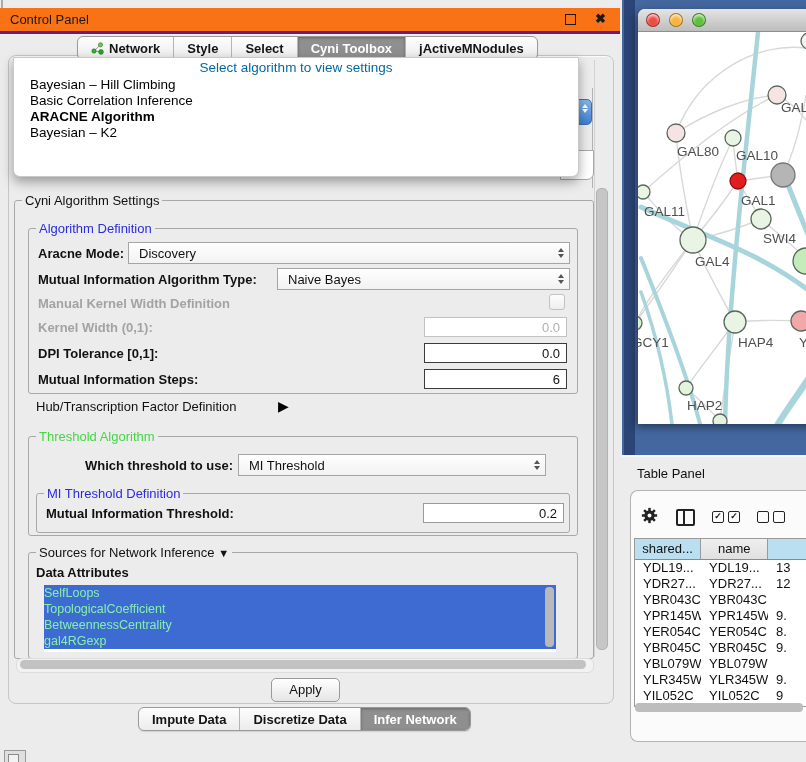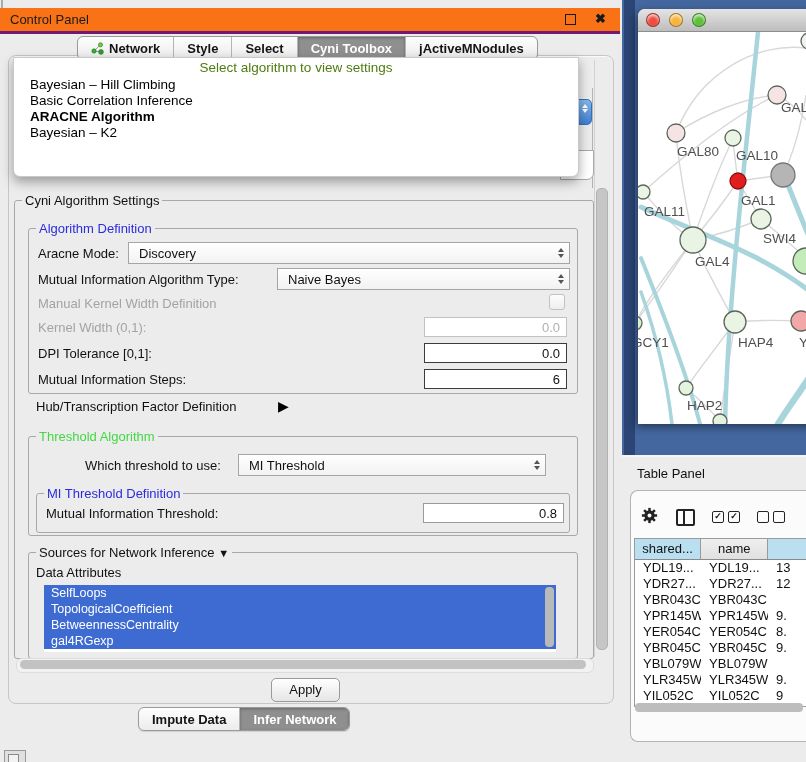--- a/index.html
+++ b/index.html
@@ -34,21 +34,21 @@
   .frag-combo{position:absolute;left:560px;top:150px;width:32px;height:28px;background:#fff;
               border:1px solid #a8a8a8;border-radius:0 0 7px 0}
 
   
   .gbox{position:absolute;border:1px solid #a8a8a8;border-radius:3px}
   .glabel{position:absolute;background:#ececec;padding:0 3px;font-size:13px;white-space:nowrap}
   .glabel.blue{color:#2b2be0}
   .glabel.green{color:#43d843}
 
   .lbl{position:absolute;font-size:13px;white-space:nowrap}
-  .b{font-weight:normal}
+  .b{font-weight:bold}
   .dis{color:#a3a3a3}
 
   
   .combo{position:absolute;height:22px;background:linear-gradient(#ffffff,#f2f2f2);
          border:1px solid #a5a5a5;border-radius:0;display:flex;align-items:center;box-sizing:border-box}
   .combo .txt{flex:1;padding:0 10px;font-size:13px;color:#111;white-space:nowrap;overflow:hidden}
   .combo .step{width:16px;height:100%;display:flex;flex-direction:column;align-items:center;justify-content:center}
   .tu{width:0;height:0;border-left:3.5px solid transparent;border-right:3.5px solid transparent;border-bottom:4.5px solid #555;margin:1px 0}
   .td{width:0;height:0;border-left:3.5px solid transparent;border-right:3.5px solid transparent;border-top:4.5px solid #555;margin:1px 0}
 
@@ -58,36 +58,36 @@
   .field.strong{border-color:#3c3c3c}
   .field.disf{color:#b0b0b0;border-color:#c2c2c2}
 
   .checkbox{position:absolute;width:14px;height:14px;border:1px solid #c2c2c2;border-radius:3px;
             background:linear-gradient(#fdfdfd,#eeeeee)}
 
   .arrow{position:absolute;font-size:12px;color:#000}
 
   
   #attr-list{position:absolute;left:44px;top:585px;width:512px;height:67px;background:#fff;overflow:hidden}
-  .attr-item{height:16px;line-height:16px;padding-left:7px;font-size:12.5px;background:#3d6bd2;color:#ffffff;white-space:nowrap}
+  .attr-item{height:16px;line-height:16px;font-size:12.5px;background:#3d6bd2;color:#86efac;white-space:nowrap}
   #attr-vsb{position:absolute;left:545px;top:587px;width:9px;height:60px;background:#b9b9b9;border-radius:4px}
 
   
   #vsb-track{position:absolute;left:594px;top:60px;width:14px;height:597px;background:#ececec;border-left:1px solid #d2d2d2}
   #vsb-thumb{position:absolute;left:596px;top:188px;width:10px;height:460px;background:#c6c6c6;border-radius:5px;border:1px solid #b2b2b2}
   #hsb-track{position:absolute;left:16px;top:658px;width:576px;height:13px;background:#f2f2f2;border:1px solid #ddd;border-radius:6px}
   #hsb-thumb{position:absolute;left:20px;top:660px;width:566px;height:9px;background:#c2c2c2;border-radius:5px}
 
   #apply-btn{position:absolute;left:271px;top:678px;width:67px;height:22px;background:linear-gradient(#ffffff,#e5e5e5);
              border:1px solid #9a9a9a;border-radius:5px;text-align:center;line-height:21px;font-size:13px}
 
   
   #popup{position:absolute;left:13px;top:57px;width:564px;height:118px;background:#fff;border:1px solid #c9c9c9;
          border-radius:0 0 7px 7px;box-shadow:0 5px 12px rgba(0,0,0,.35);z-index:6}
-  #popup .ph{text-align:center;color:#4d7c0f;height:19px;line-height:19px;font-size:13.5px}
+  #popup .ph{text-align:center;color:#0369a1;height:19px;line-height:19px;font-size:13.5px}
   .dd-item{height:16px;line-height:16px;padding-left:16px;font-size:13.5px;color:#000;white-space:nowrap}
   .dd-item.bold{font-weight:bold}
 
   
   #desktop{position:absolute;left:622px;top:0;width:184px;height:455px;background:#44679f;border-bottom:2px solid #f5f5f5}
   #desktop .navy{position:absolute;left:2px;top:0;width:11px;height:100%;background:#2a4576}
   #netwin{position:absolute;left:638px;top:9px;width:180px;height:415px;background:#fff;
           border-radius:7px 0 0 0;box-shadow:-2px 3px 9px rgba(0,0,0,.45)}
   #nw-titlebar{position:absolute;left:0;top:0;width:100%;height:23px;border-radius:7px 0 0 0;
                background:linear-gradient(#e4e4e4,#bdbdbd);border-bottom:1px solid #8e8e8e;display:flex;align-items:center;padding-left:8px;box-sizing:border-box;gap:9px}
@@ -213,21 +213,21 @@
     <span class="txt">MI Threshold</span>
     <span class="step">
         <span class="tu"></span>
         <span class="td"></span>
       </span>
   </div>
 
   <div class="gbox" style="left:36px;top:493px;width:532px;height:38px"></div>
   <span class="glabel blue" style="left:44px;top:486px">MI Threshold Definition</span>
   <span class="lbl b" style="left:46px;top:506px">Mutual Information Threshold:</span>
-  <div class="field" style="left:423px;top:503px;width:141px">0.8</div>
+  <div class="field" style="left:423px;top:503px;width:141px">0.2</div>
 
   <div class="gbox" style="left:28px;top:552px;width:548px;height:105px"></div>
   <span class="glabel" style="left:36px;top:545px"><span>Sources for Network Inference</span> <span style="font-size:11px">▼</span></span>
   <span class="lbl b" style="left:36px;top:565px">Data Attributes</span>
   <div id="attr-list">
       <div class="attr-item">SelfLoops</div>
       <div class="attr-item">TopologicalCoefficient</div>
       <div class="attr-item">BetweennessCentrality</div>
       <div class="attr-item">gal4RGexp</div>
     </div>
@@ -236,20 +236,23 @@
   <div id="vsb-track"></div>
   <div id="vsb-thumb"></div>
   <div id="hsb-track"></div>
   <div id="hsb-thumb"></div>
 
   <div id="apply-btn">Apply</div>
 
   <div id="bottom-tabs" class="seg">
       <div class="tab">
         <span>Impute Data</span>
+      </div>
+      <div class="tab">
+        <span>Discretize Data</span>
       </div>
       <div class="tab sel">
         <span>Infer Network</span>
       </div>
     </div>
 
   <div id="popup">
     <div class="ph">Select algorithm to view settings</div>
     <div id="dd-items">
         <div class="dd-item">Bayesian – Hill Climbing</div>

